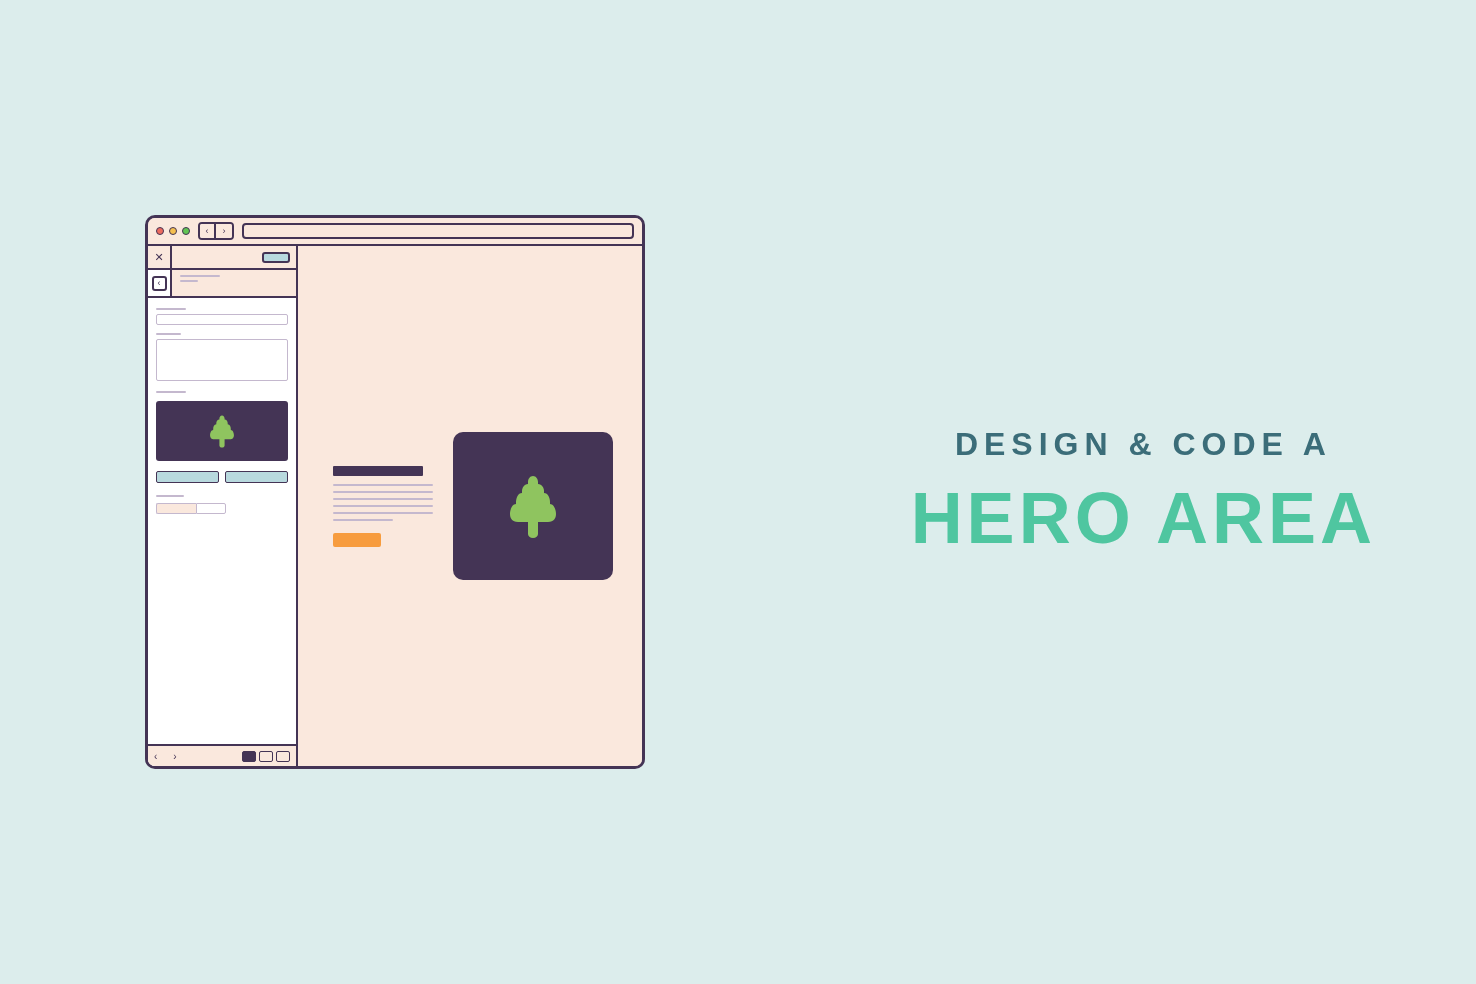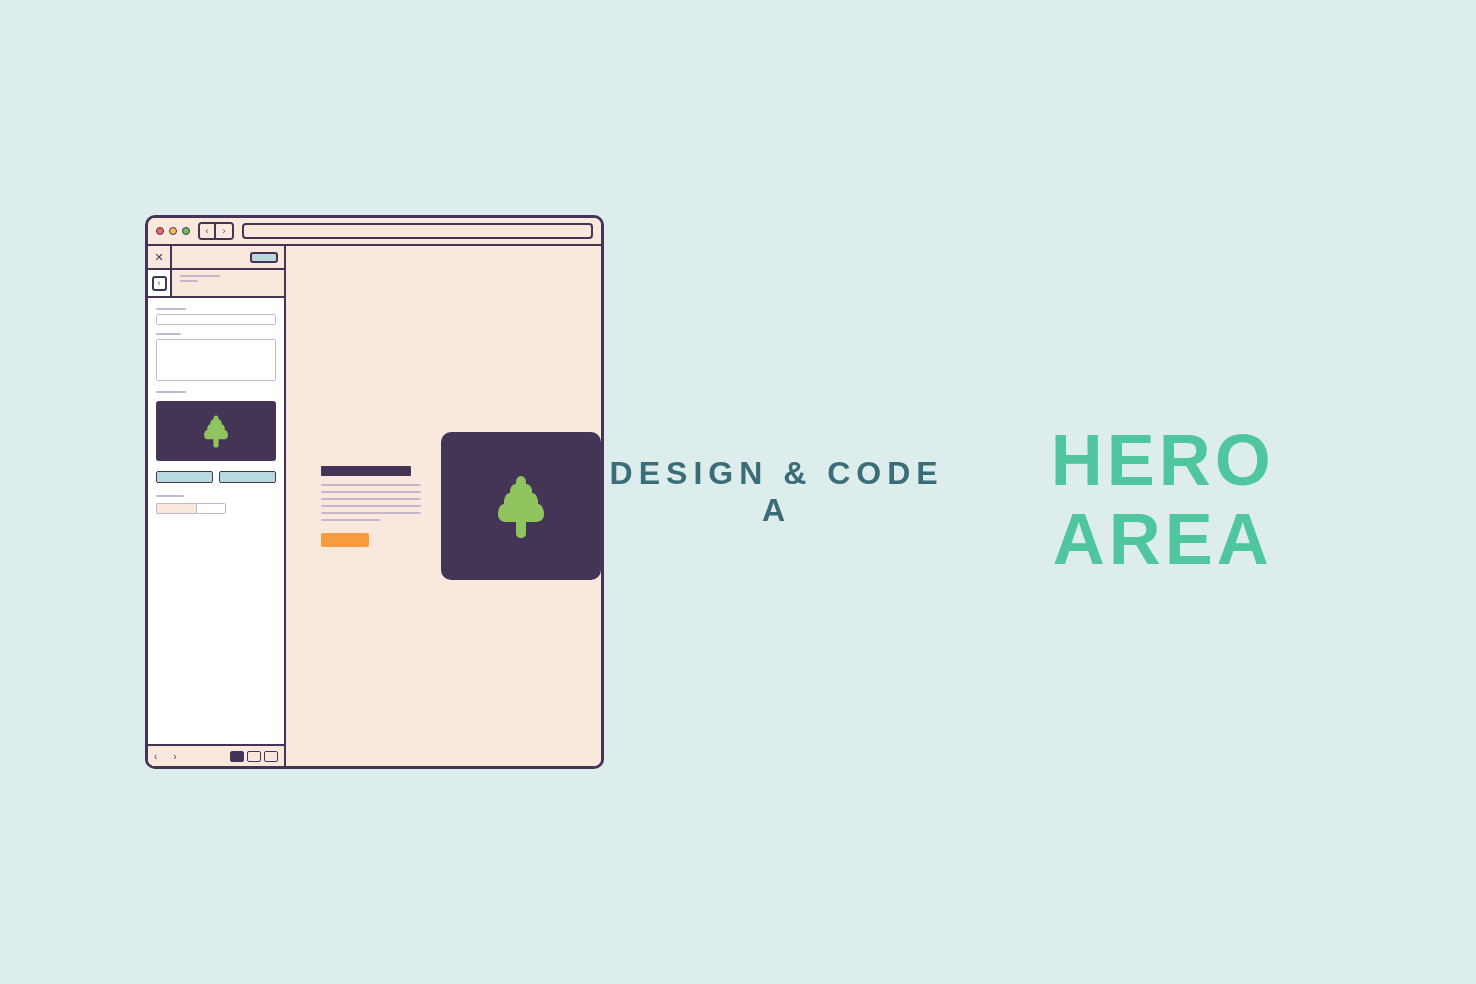--- a/index.html
+++ b/index.html
@@ -235,23 +235,23 @@
       border-radius: 10px;
       display: flex; align-items: center; justify-content: center;
     }
     
     .tree-big { width: 54px; height: 64px; }
     .tree-small { width: 28px; height: 34px; }
     
     
     .title-area {
       display: flex;
-      flex-direction: row;
-      align-items: center;
-      text-align: center;
+      flex-direction: column;
+      align-items: center;
+      text-align: right;
     }
     .title-line1 {
       font-size: 32px;
       font-weight: 600;
       letter-spacing: 6px;
       color: #3b6d79;
     }
     .title-line2 {
       font-size: 72px;
       font-weight: 700;

